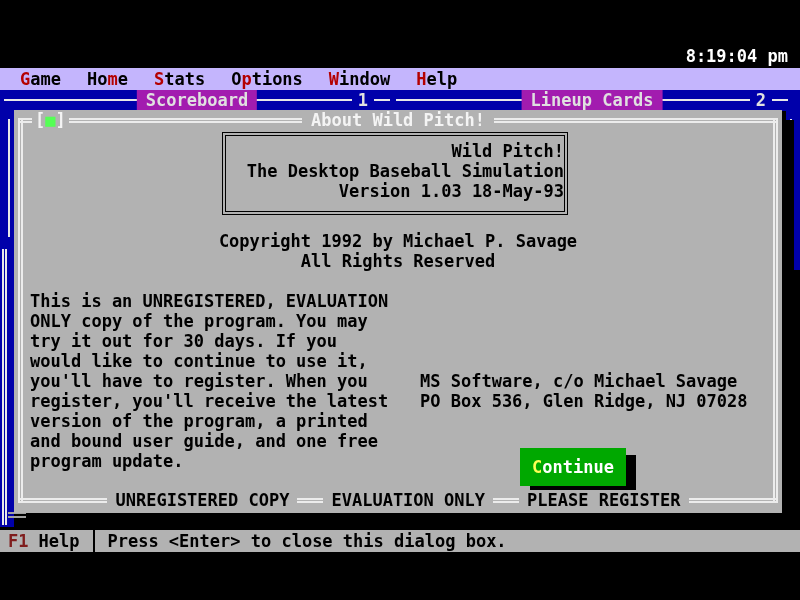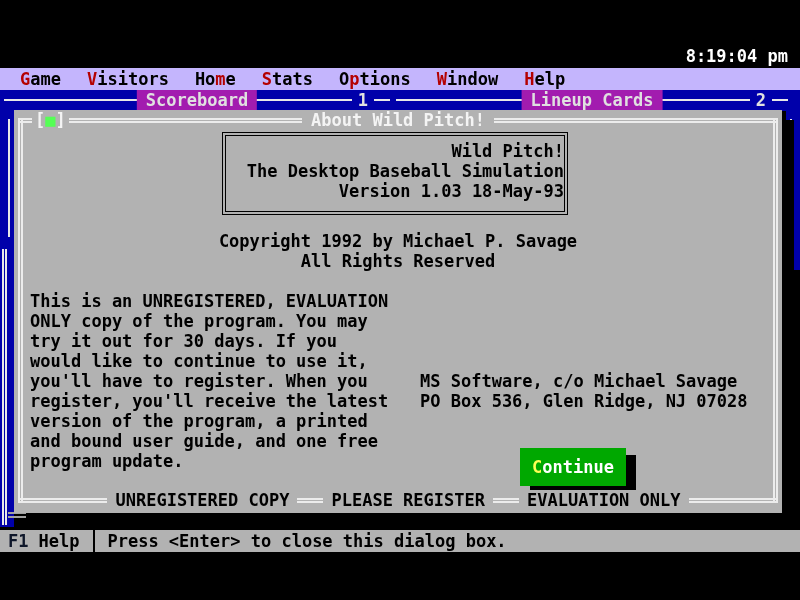--- a/index.html
+++ b/index.html
@@ -62,34 +62,33 @@
     padding:8px 12px;box-shadow:10px 7px 0 #000;cursor:pointer;white-space:pre;}
   .btn .hotc{color:#ffff55;}
   .dlg-footrow{position:absolute;left:0;right:0;bottom:2px;height:21px;line-height:21px;}
   .dlg-footline{position:absolute;left:4px;right:4px;top:8px;height:0;border-top:5px double #ececec;}
   .footflex{position:absolute;left:0;right:0;top:0;display:flex;justify-content:center;column-gap:26px;}
   .footflex span{background:#b2b2b2;padding:0 8px;white-space:nowrap;}
 
   
   .statusbar{left:0;top:530px;width:800px;height:22px;background:#b2b2b2;color:#000;
     display:flex;align-items:center;z-index:6;}
-  .sb-key{color:#0f172a;margin-left:8px;}
+  .sb-key{color:#7f1d1d;margin-left:8px;}
   .sb-keylabel{margin-left:10px;}
   .sb-sep{width:2px;height:22px;background:#000;margin:0 12px 0 14px;}
 </style>
 </head>
 <body>
 
 <div class="abs topbar">
   <span class="tright">8:19:04 pm</span>
 </div>
 
 <div class="abs menubar">
   <span class="menu-item"><span></span><span class="hot">G</span><span>ame</span></span>
-  <span class="menu-item"><span></span><span class="hot">V</span><span>isitors</span></span>
   <span class="menu-item"><span>Ho</span><span class="hot">m</span><span>e</span></span>
   <span class="menu-item"><span></span><span class="hot">S</span><span>tats</span></span>
   <span class="menu-item"><span>O</span><span class="hot">p</span><span>tions</span></span>
   <span class="menu-item"><span></span><span class="hot">W</span><span>indow</span></span>
   <span class="menu-item"><span></span><span class="hot">H</span><span>elp</span></span>
 </div>
 
 <div class="abs winrow">
   <div class="wtitle" style="left:4px;width:386px;">
     <div class="wline"></div>
@@ -144,22 +143,22 @@
 program update.</div>
   <div class="bodytext reg-addr">MS Software, c/o Michael Savage
 PO Box 536, Glen Ridge, NJ 07028</div>
 
   <div class="btn"><span class="hotc">C</span><span>ontinue</span></div>
 
   <div class="dlg-footrow">
     <div class="dlg-footline"></div>
     <div class="footflex">
       <span>UNREGISTERED COPY</span>
+      <span>EVALUATION ONLY</span>
       <span>PLEASE REGISTER</span>
-      <span>EVALUATION ONLY</span>
     </div>
   </div>
 </div>
 
 <div class="abs statusbar">
   <span class="sb-key">F1</span>
   <span class="sb-keylabel">Help</span>
   <span class="sb-sep"></span>
   <span>Press &lt;Enter&gt; to close this dialog box.</span>
 </div>

